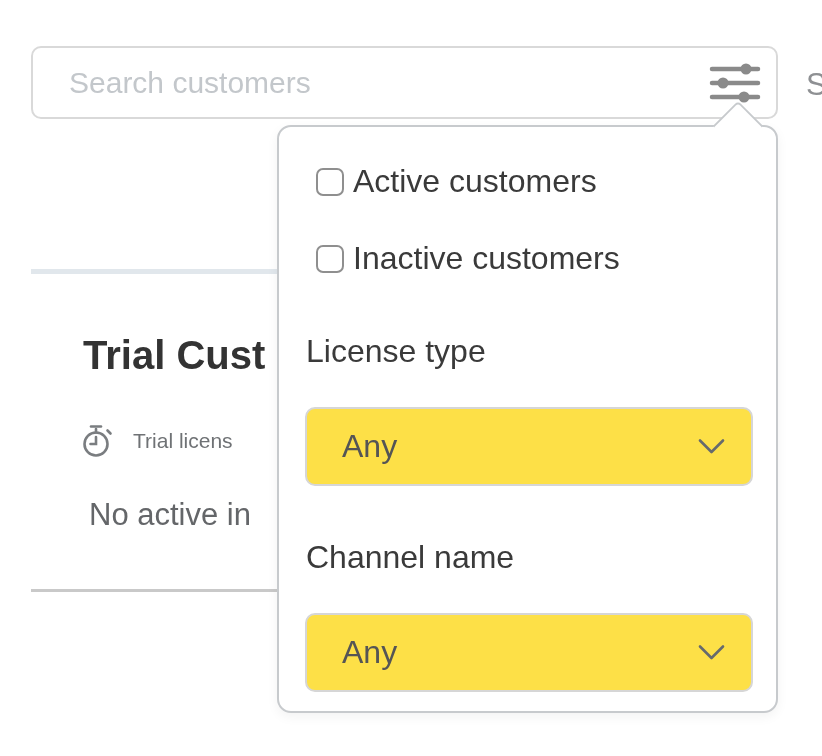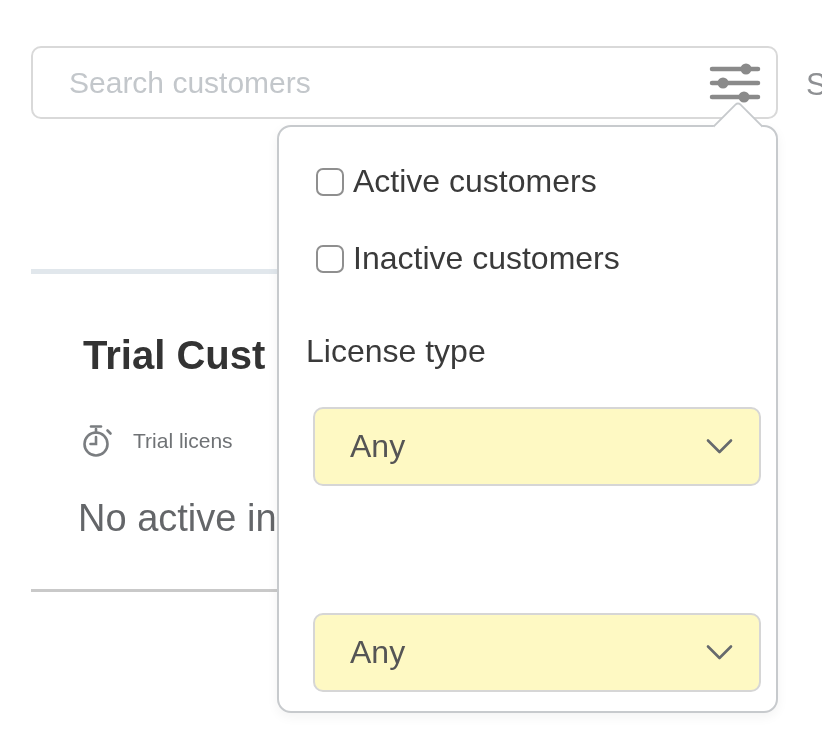--- a/index.html
+++ b/index.html
@@ -63,22 +63,22 @@
     left: 81px; top: 423px;
     display: flex; align-items: center;
     color: #6f7275;
   }
   .license-row .txt {
     margin-left: 19px;
     font-size: 21px;
     white-space: nowrap;
   }
   .status-text {
-    left: 78px; top: 497px;
-    font-size: 38px;
+    left: 89px; top: 497px;
+    font-size: 31px;
     color: #646669;
     white-space: nowrap;
   }
   .divider-bottom {
     left: 31px; top: 589px;
     width: 246px; height: 3px;
     background: #c9c9c9;
   }
 
   
@@ -126,25 +126,25 @@
     position: absolute;
     left: 27px;
     font-size: 32px;
     color: #3a3a3a;
     white-space: nowrap;
   }
   .field-label.f-0 { top: 331px; }
   .field-label.f-1 { top: 537px; }
   .select-box {
     position: absolute;
-    left: 34px;
+    left: 26px;
     width: 448px; height: 79px;
     border: 2px solid #d6d6d6;
     border-radius: 10px;
-    background: #fef9c3;
+    background: #fde047;
     display: flex; align-items: center;
     cursor: pointer;
   }
   .select-box.s-0 { top: 405px; }
   .select-box.s-1 { top: 486px; }
   .select-value {
     margin-left: 35px;
     font-size: 32px;
     color: #555555;
     flex: 1;
@@ -224,20 +224,21 @@
 
   <div class="select-box s-0">
     <span class="select-value">Any</span>
     <span class="select-chevron">
       <svg width="27" height="17" viewBox="0 0 27 17" fill="none" stroke="#666a6d" stroke-width="2.6" stroke-linecap="round" stroke-linejoin="round">
         <polyline points="2,2.5 13.5,14 25,2.5"></polyline>
       </svg>
     </span>
   </div>
 
+  <div class="field-label f-1">Channel name</div>
 
   <div class="select-box s-1">
     <span class="select-value">Any</span>
     <span class="select-chevron">
       <svg width="27" height="17" viewBox="0 0 27 17" fill="none" stroke="#666a6d" stroke-width="2.6" stroke-linecap="round" stroke-linejoin="round">
         <polyline points="2,2.5 13.5,14 25,2.5"></polyline>
       </svg>
     </span>
   </div>
 </div>

